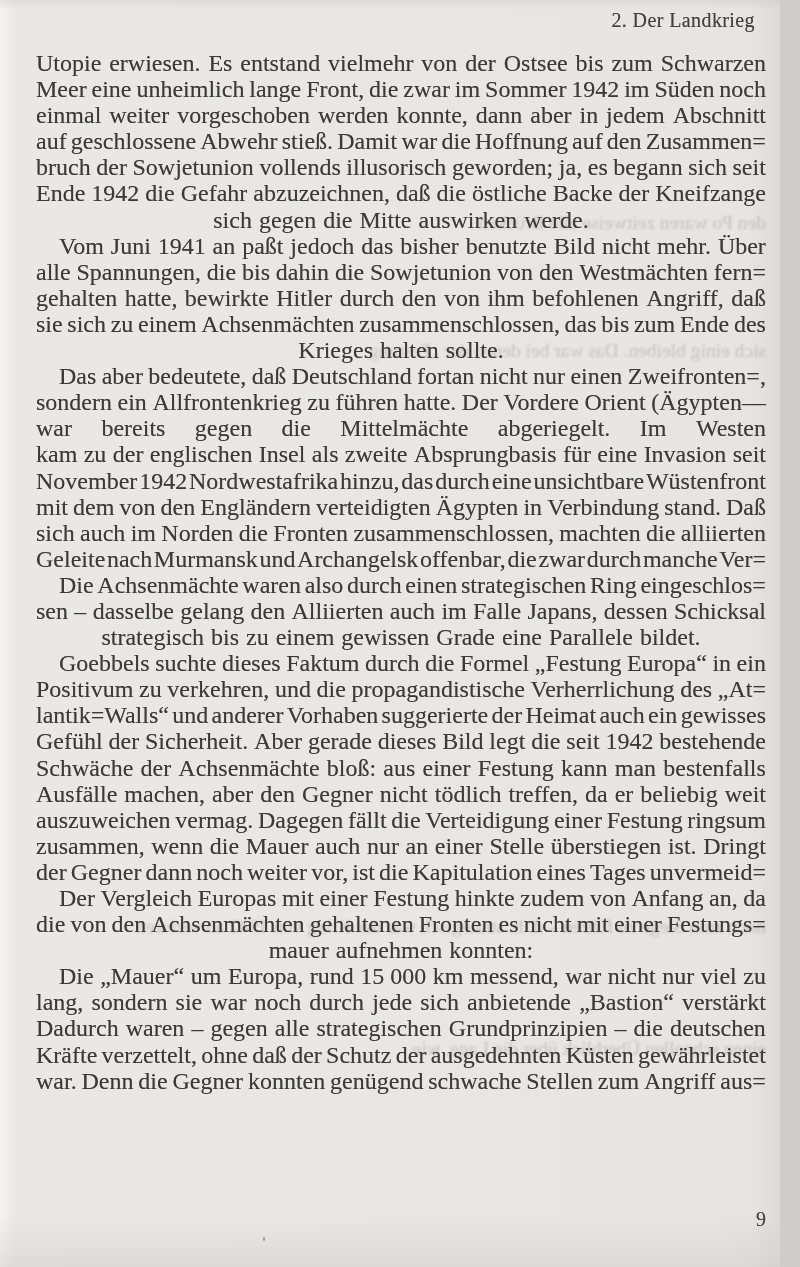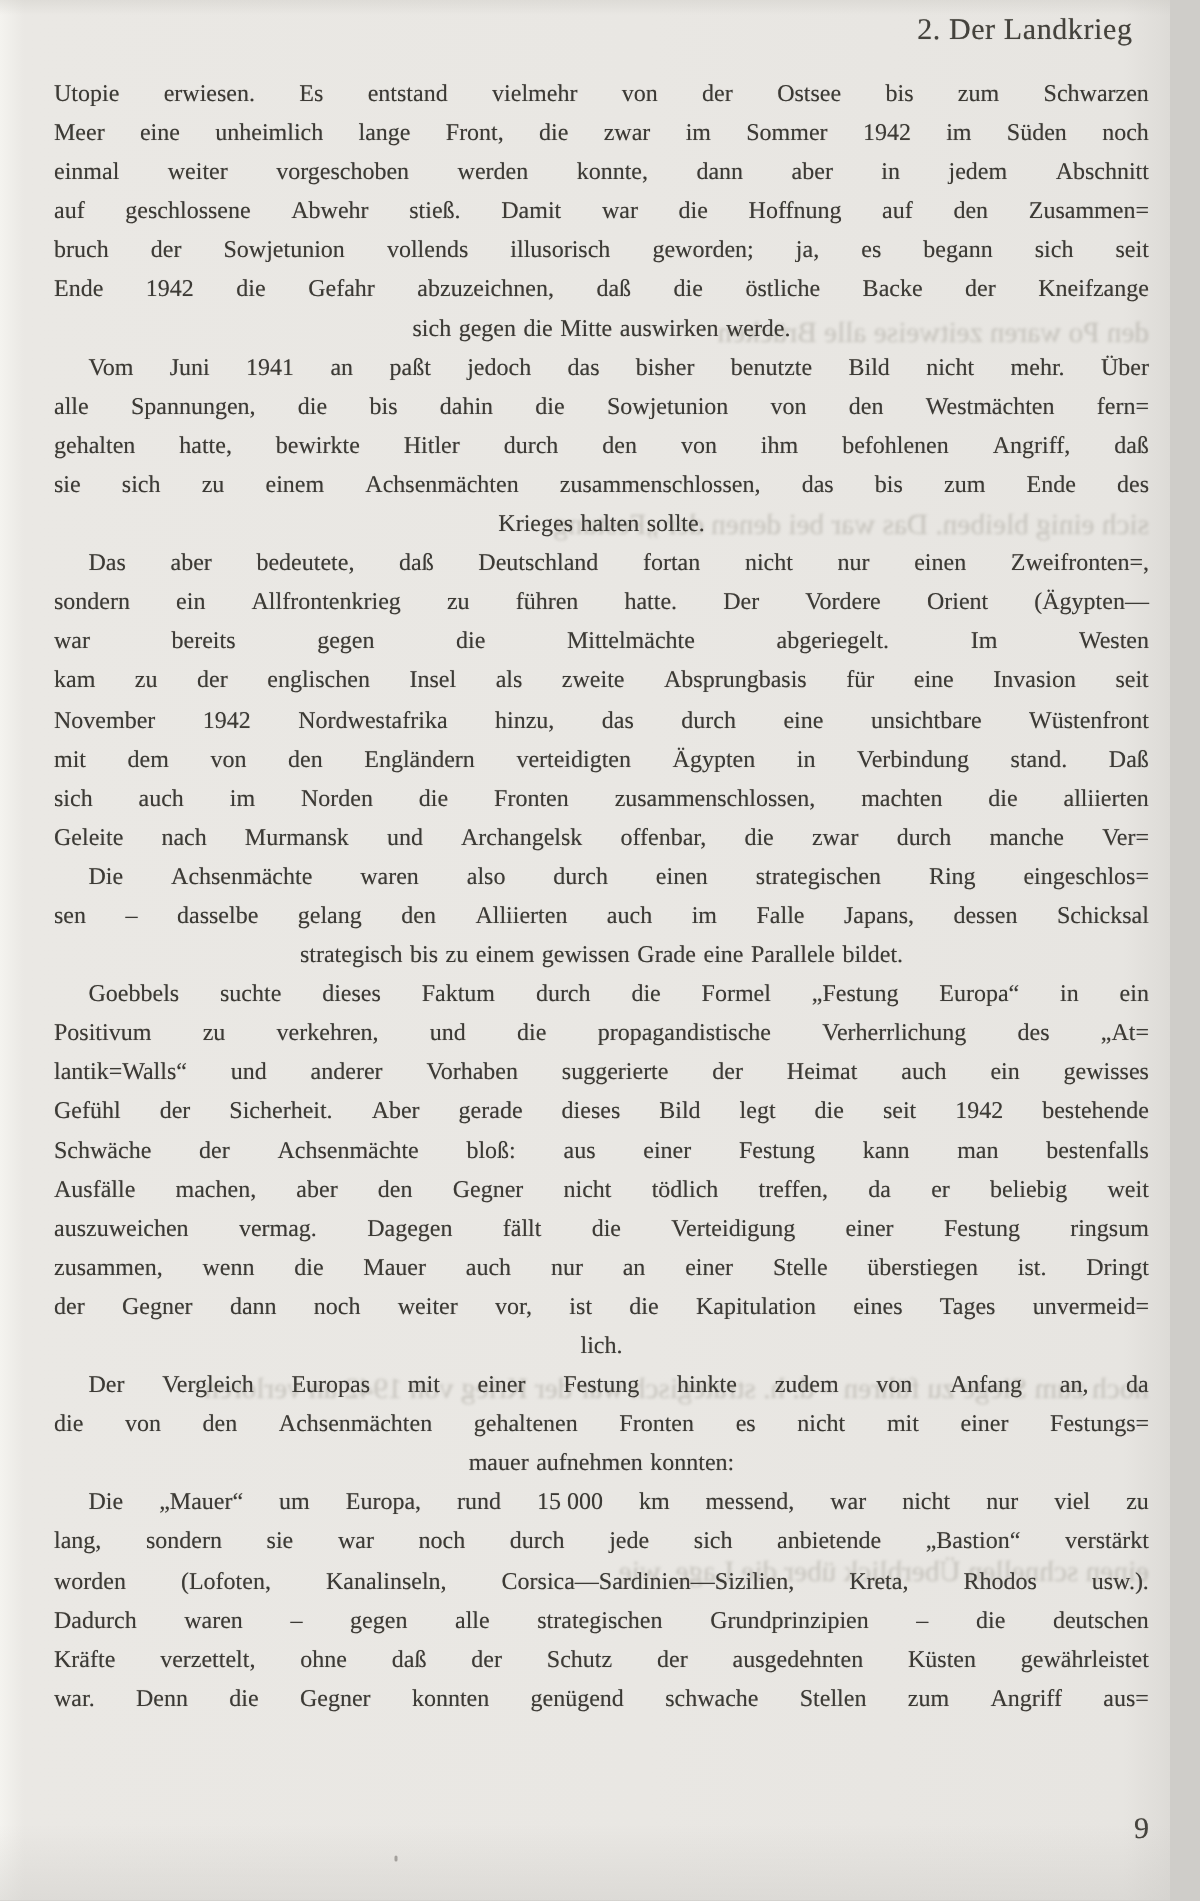--- a/index.html
+++ b/index.html
@@ -34,21 +34,21 @@
     letter-spacing: 0.4px;
     color: #44423c;
     text-shadow: 0 0 0.5px rgba(50,48,42,0.5);
   }
   .running-header .inner { padding-right: 11px; }
   .text-block {
     position: absolute;
     top: 50px;
     left: 36px;
     width: 730px;
-    font-size: 16px;
+    font-size: 24px;
     text-shadow: 0 0 0.5px rgba(50,48,42,0.45);
   }
   .para { margin: 0; }
   .line {
     display: flex;
     justify-content: space-between;
     line-height: 26.1px;
     white-space: nowrap;
   }
   .line span { white-space: pre; }
@@ -493,21 +493,20 @@
           <span>noch</span>
           <span>weiter</span>
           <span>vor,</span>
           <span>ist</span>
           <span>die</span>
           <span>Kapitulation</span>
           <span>eines</span>
           <span>Tages</span>
           <span>unvermeid=</span>
         </div>
-        <div class="line lastline">lich.</div>
       </div>
       <div class="para">
         <div class="line indent">
           <span>Der</span>
           <span>Vergleich</span>
           <span>Europas</span>
           <span>mit</span>
           <span>einer</span>
           <span>Festung</span>
           <span>hinkte</span>
@@ -555,29 +554,20 @@
           <span>war</span>
           <span>noch</span>
           <span>durch</span>
           <span>jede</span>
           <span>sich</span>
           <span>anbietende</span>
           <span>„Bastion“</span>
           <span>verstärkt</span>
         </div>
         <div class="line">
-          <span>worden</span>
-          <span>(Lofoten,</span>
-          <span>Kanalinseln,</span>
-          <span>Corsica—Sardinien—Sizilien,</span>
-          <span>Kreta,</span>
-          <span>Rhodos</span>
-          <span>usw.).</span>
-        </div>
-        <div class="line">
           <span>Dadurch</span>
           <span>waren</span>
           <span>–</span>
           <span>gegen</span>
           <span>alle</span>
           <span>strategischen</span>
           <span>Grundprinzipien</span>
           <span>–</span>
           <span>die</span>
           <span>deutschen</span>

